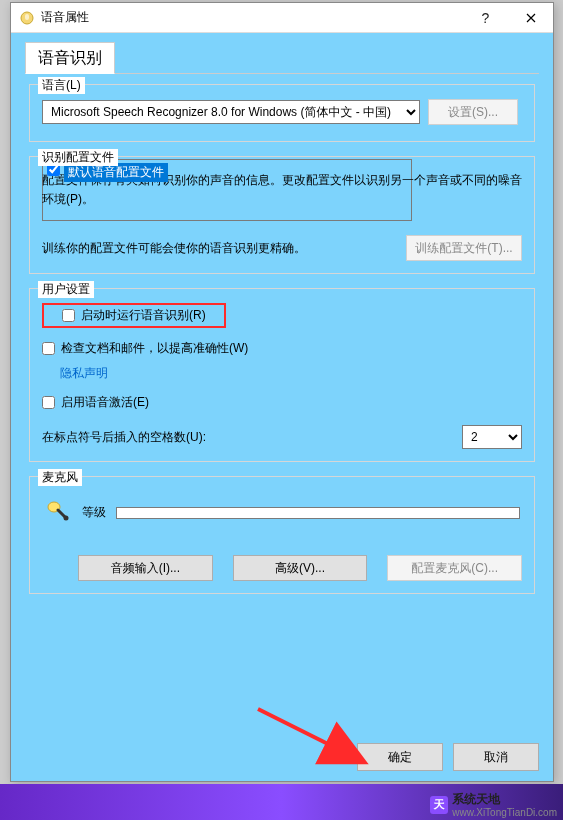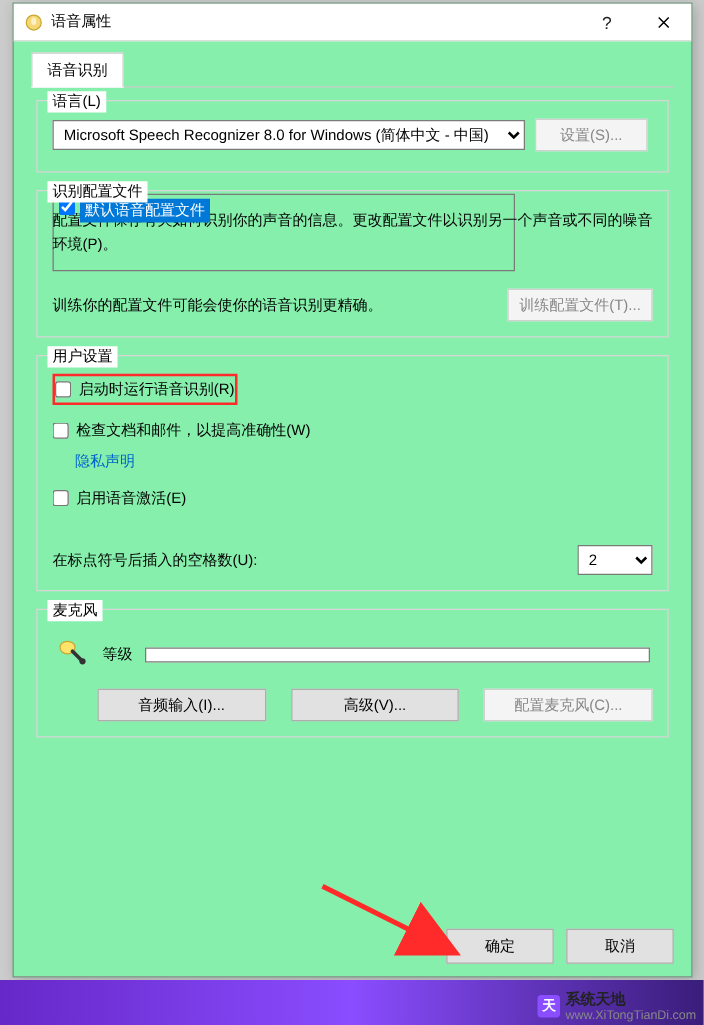--- a/index.html
+++ b/index.html
@@ -10,21 +10,21 @@
     width: 563px;
     height: 820px;
     position: relative;
     overflow: hidden;
   }
   .window {
     position: absolute;
     top: 2px; left: 10px;
     width: 544px;
     height: 780px;
-    background: #86efac;
+    background: #7dd3fc;
     border: 1px solid #888;
     box-shadow: 2px 2px 10px rgba(0,0,0,0.2);
   }
   .titlebar {
     height: 30px;
     display: flex;
     align-items: center;
     padding: 0 0 0 8px;
     background: #fff;
     border-bottom: 1px solid #ddd;
@@ -43,21 +43,21 @@
   .content {
     padding: 8px 14px 50px 14px;
   }
   .tabstrip {
     display: flex;
     border-bottom: 1px solid #ccc;
     margin-bottom: 10px;
   }
   .tab {
     padding: 5px 12px 4px;
-    font-size: 12px;
+    font-size: 16px;
     background: #fff;
     border: 1px solid #ccc;
     border-bottom: none;
     position: relative;
     top: 1px;
     cursor: default;
   }
   .tab.active {
     background: #fff;
     border-bottom: 1px solid #fff;
@@ -115,28 +115,28 @@
     padding: 1px 2px;
   }
   .listitem .sel {
     background: #0078d7;
     color: #fff;
     padding: 1px 4px;
   }
   .chk { display: flex; align-items: center; gap: 6px; margin: 6px 0; }
   .chk input[type="checkbox"] { width: 13px; height: 13px; }
   .link { color: #0066cc; text-decoration: none; margin-left: 18px; display: inline-block; margin-top:2px; margin-bottom:6px; }
-  .hl-red { border: 2px solid #ff2a2a; padding: 2px 0; display:inline-flex; align-items:center; gap:6px; }
+  .hl-red { border: 2px solid #ff2a2a; padding: 2px 18px; display:inline-flex; align-items:center; gap:6px; }
   .mic-row { display: flex; align-items: center; gap: 10px; padding: 6px 2px 4px 2px; }
   .level-bar {
     flex: 1; height: 12px;
     border: 1px solid #7a7a7a;
     background: #fff;
   }
-  .btnrow3 { display: flex; gap: 20px; justify-content: space-between; margin-top: 8px; padding-left: 36px; }
+  .btnrow3 { display: flex; gap: 20px; justify-content: space-between; margin-top: 23px; padding-left: 36px; }
   .btnrow3 .btn { flex: 1; }
   .footer {
     position: absolute;
     bottom: 10px; right: 14px;
     display: flex; gap: 10px;
   }
   .footer .btn { min-width: 86px; height: 28px; }
   .highlighted-ok { border: 1px solid #0078d7; background:#e1e1e1; }
   .watermark {
     position: absolute;
@@ -237,21 +237,21 @@
         <input type="checkbox" style="">
         <span>检查文档和邮件，以提高准确性(W)</span>
       </div>
       <a href="#" class="link">隐私声明</a>
 
       <div class="chk">
         <input type="checkbox" style="">
         <span>启用语音激活(E)</span>
       </div>
 
-      <div class="row" style="margin-top:29px; justify-content:space-between;">
+      <div class="row" style="margin-top:14px; justify-content:space-between;">
         <span>在标点符号后插入的空格数(U):</span>
         <select style="width:60px;">
           <option>2</option>
         </select>
       </div>
     </div>
 
     <div class="groupbox">
       <div class="groupbox-title">麦克风</div>
       <div class="mic-row">

